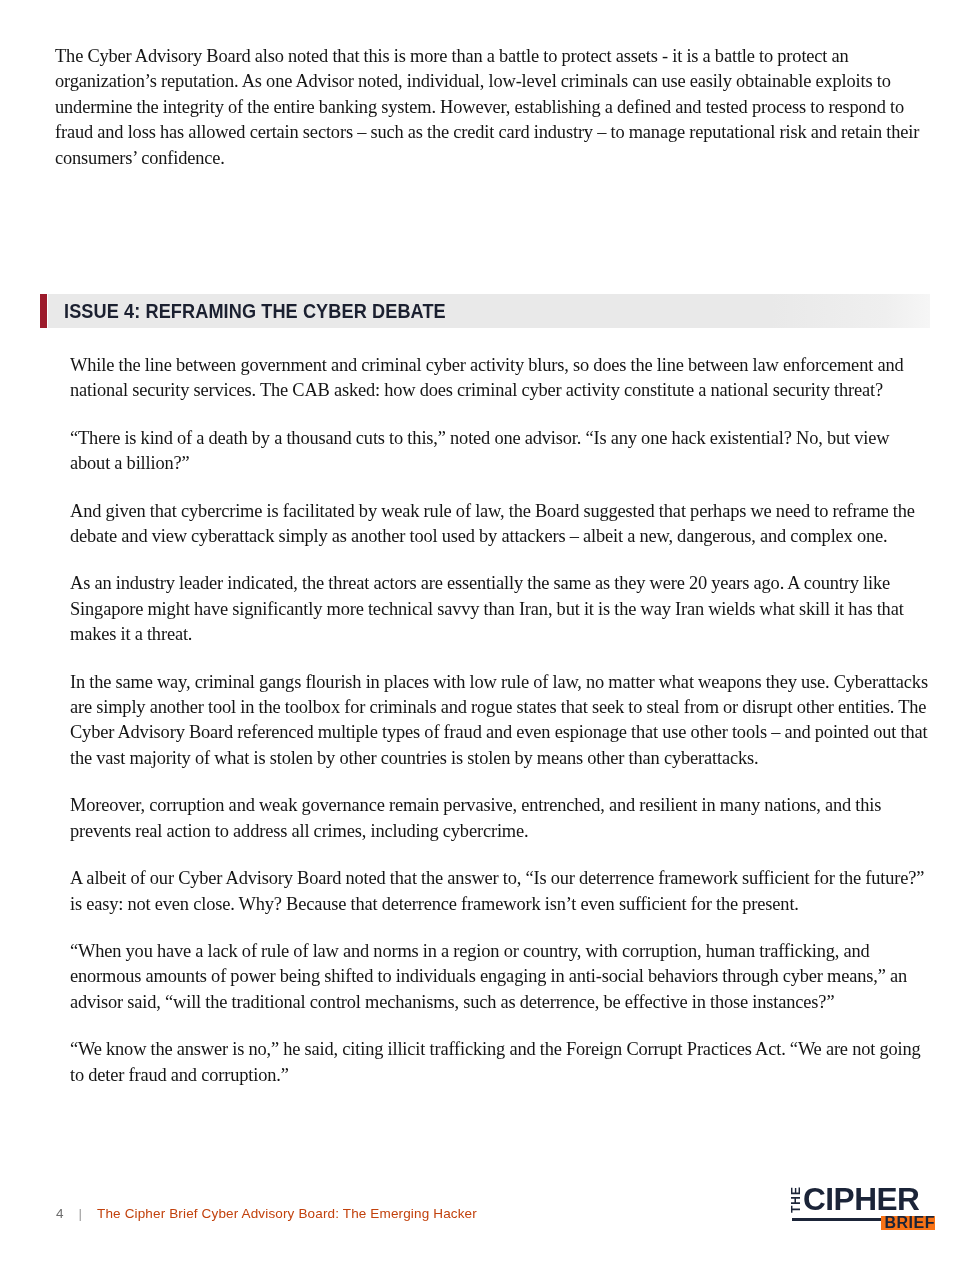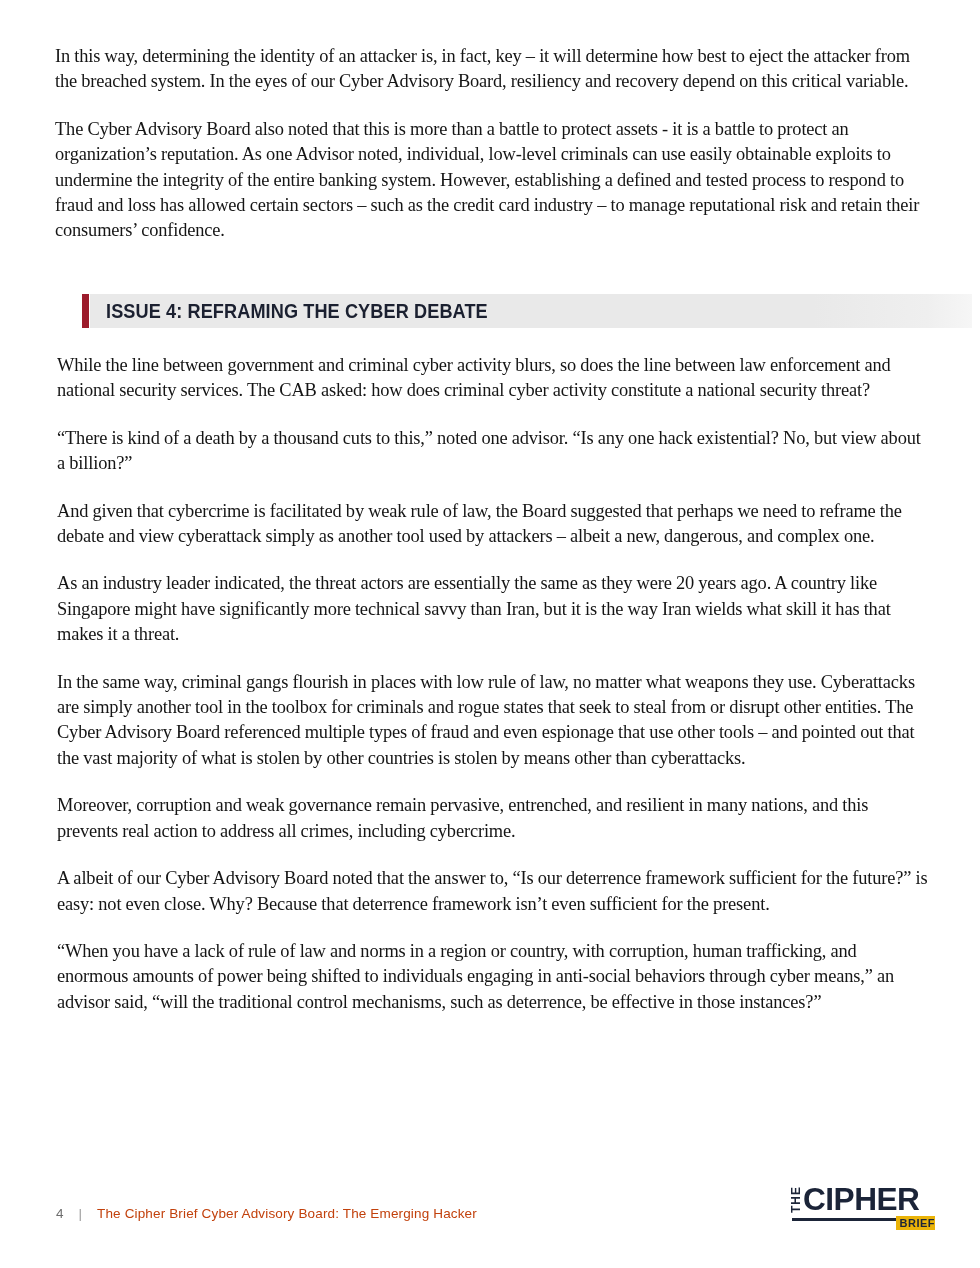--- a/index.html
+++ b/index.html
@@ -39,31 +39,30 @@
     letter-spacing: -0.15px;
     word-spacing: -0.2px;
   }
 
   p.para.tight {
     margin-bottom: 20px;
   }
 
   
   .section-body p.para {
-    margin-left: 2px;
+    margin-left: 15px;
   }
 
   
   .section-head {
     position: absolute;
     left: 40px;
     top: 294px;
     width: 890px;
     height: 34px;
-    margin-left: 42px;
   }
   .section-head .accent {
     position: absolute;
     left: 0;
     top: 0;
     width: 7px;
     height: 34px;
     background: #9c1b2b;
   }
   .section-head .band {
@@ -176,53 +175,53 @@
     top: 33px;
     height: 3px;
     background: #1b2438;
   }
   .logo-brief {
     position: absolute;
     right: 0;
     top: 31px;
     font-family: "Liberation Sans", "DejaVu Sans", sans-serif;
     font-weight: bold;
-    font-size: 11px;
+    font-size: 16px;
     letter-spacing: 0.5px;
     color: #1b2438;
-    background: #eab308;
+    background: #f97316;
     padding-left: 4px;
     line-height: 14px;
   }
 </style>
 </head>
 <body>
 
 <div class="page">
 
   <div class="content">
-    <p class="para">In this way, determining the identity of an attacker is, in fact, key – it will determine how best to eject the attacker from the breached system. In the eyes of our Cyber Advisory Board, resiliency and recovery depend on this critical variable.</p>
     <p class="para">The Cyber Advisory Board also noted that this is more than a battle to protect assets - it is a battle to protect an organization’s reputation. As one Advisor noted, individual, low-level criminals can use easily obtainable exploits to undermine the integrity of the entire banking system. However, establishing a defined and tested process to respond to fraud and loss has allowed certain sectors – such as the credit card industry – to manage reputational risk and retain their consumers’ confidence.</p>
   </div>
 
   <div class="section-head">
     <div class="accent"></div>
     <div class="band"></div>
     <div class="band-title">ISSUE 4: REFRAMING THE CYBER DEBATE</div>
   </div>
 
   <div class="section-body">
     <p class="para">While the line between government and criminal cyber activity blurs, so does the line between law enforcement and national security services. The CAB asked: how does criminal cyber activity constitute a national security threat?</p>
     <p class="para">“There is kind of a death by a thousand cuts to this,” noted one advisor. “Is any one hack existential? No, but view about a billion?”</p>
     <p class="para">And given that cybercrime is facilitated by weak rule of law, the Board suggested that perhaps we need to reframe the debate and view cyberattack simply as another tool used by attackers – albeit a new, dangerous, and complex one.</p>
     <p class="para">As an industry leader indicated, the threat actors are essentially the same as they were 20 years ago. A country like Singapore might have significantly more technical savvy than Iran, but it is the way Iran wields what skill it has that makes it a threat.</p>
     <p class="para">In the same way, criminal gangs flourish in places with low rule of law, no matter what weapons they use. Cyberattacks are simply another tool in the toolbox for criminals and rogue states that seek to steal from or disrupt other entities. The Cyber Advisory Board referenced multiple types of fraud and even espionage that use other tools – and pointed out that the vast majority of what is stolen by other countries is stolen by means other than cyberattacks.</p>
     <p class="para">Moreover, corruption and weak governance remain pervasive, entrenched, and resilient in many nations, and this prevents real action to address all crimes, including cybercrime.</p>
     <p class="para">A albeit of our Cyber Advisory Board noted that the answer to, “Is our deterrence framework sufficient for the future?” is easy: not even close. Why? Because that deterrence framework isn’t even sufficient for the present.</p>
     <p class="para">“When you have a lack of rule of law and norms in a region or country, with corruption, human trafficking, and enormous amounts of power being shifted to individuals engaging in anti-social behaviors through cyber means,” an advisor said, “will the traditional control mechanisms, such as deterrence, be effective in those instances?”</p>
+    <p class="para tight">“We know the answer is no,” he said, citing illicit trafficking and the Foreign Corrupt Practices Act. “We are not going to deter fraud and corruption.”</p>
   </div>
 
   <div class="footer">
     <div class="footer-left">
       <span class="footer-page">4</span>
       <span class="footer-sep">|</span>
       <span class="footer-title">The Cipher Brief Cyber Advisory Board: The Emerging Hacker</span>
     </div>
   </div>
 

